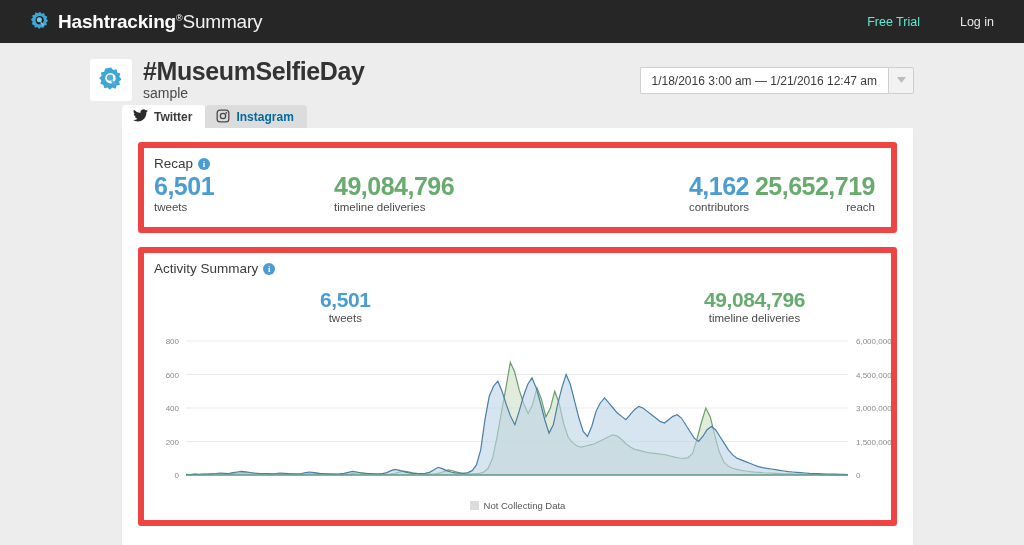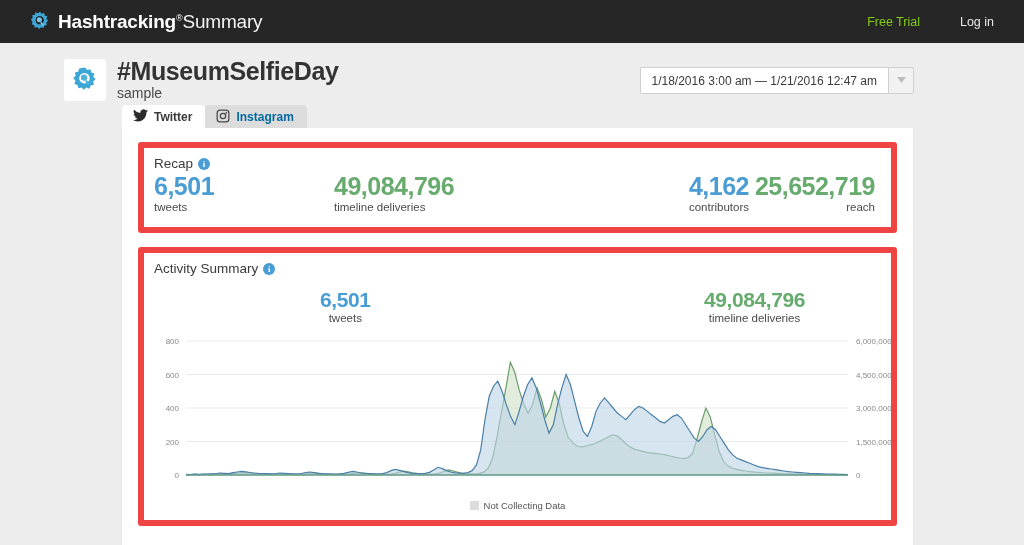--- a/index.html
+++ b/index.html
@@ -15,27 +15,27 @@
     height:43px; background:#262626; width:100%;
     display:flex; align-items:center; position:relative;
   }
   .brand{ display:flex; align-items:center; margin-left:27px; }
   .brand-logo{ width:26px; height:26px; margin-right:5px; flex:0 0 auto; }
   .brand-text{ font-size:19px; font-weight:bold; color:#ffffff; letter-spacing:-0.2px; }
   .brand-text .reg{ font-size:9px; vertical-align:super; font-weight:normal; }
   .brand-text .light{ font-weight:normal; color:#f2f2f2; }
   .topnav-right{ margin-left:auto; display:flex; align-items:center; margin-right:30px; }
   .topnav-right a{ font-size:12.5px; text-decoration:none; margin-left:40px; }
-  .link-trial{ color:#84cc16; }
+  .link-trial{ color:#5eead4; }
   .link-login{ color:#e8e8e8; }
 
   
   .titlerow{
     height:62px; display:flex; align-items:center;
-    padding-left:64px; padding-right:110px; padding-top:12px;
+    padding-left:90px; padding-right:110px; padding-top:12px;
   }
   .hash-logo{
     width:42px; height:42px; background:#ffffff; border-radius:3px;
     display:flex; align-items:center; justify-content:center; margin-right:11px;
     flex:0 0 auto;
   }
   .hash-names .hash-title{
     font-size:25px; font-weight:bold; color:#333333; line-height:1.05; letter-spacing:-0.4px;
   }
   .hash-names .hash-sub{ font-size:14px; color:#4a4a4a; line-height:1.25; margin-top:1px; }

